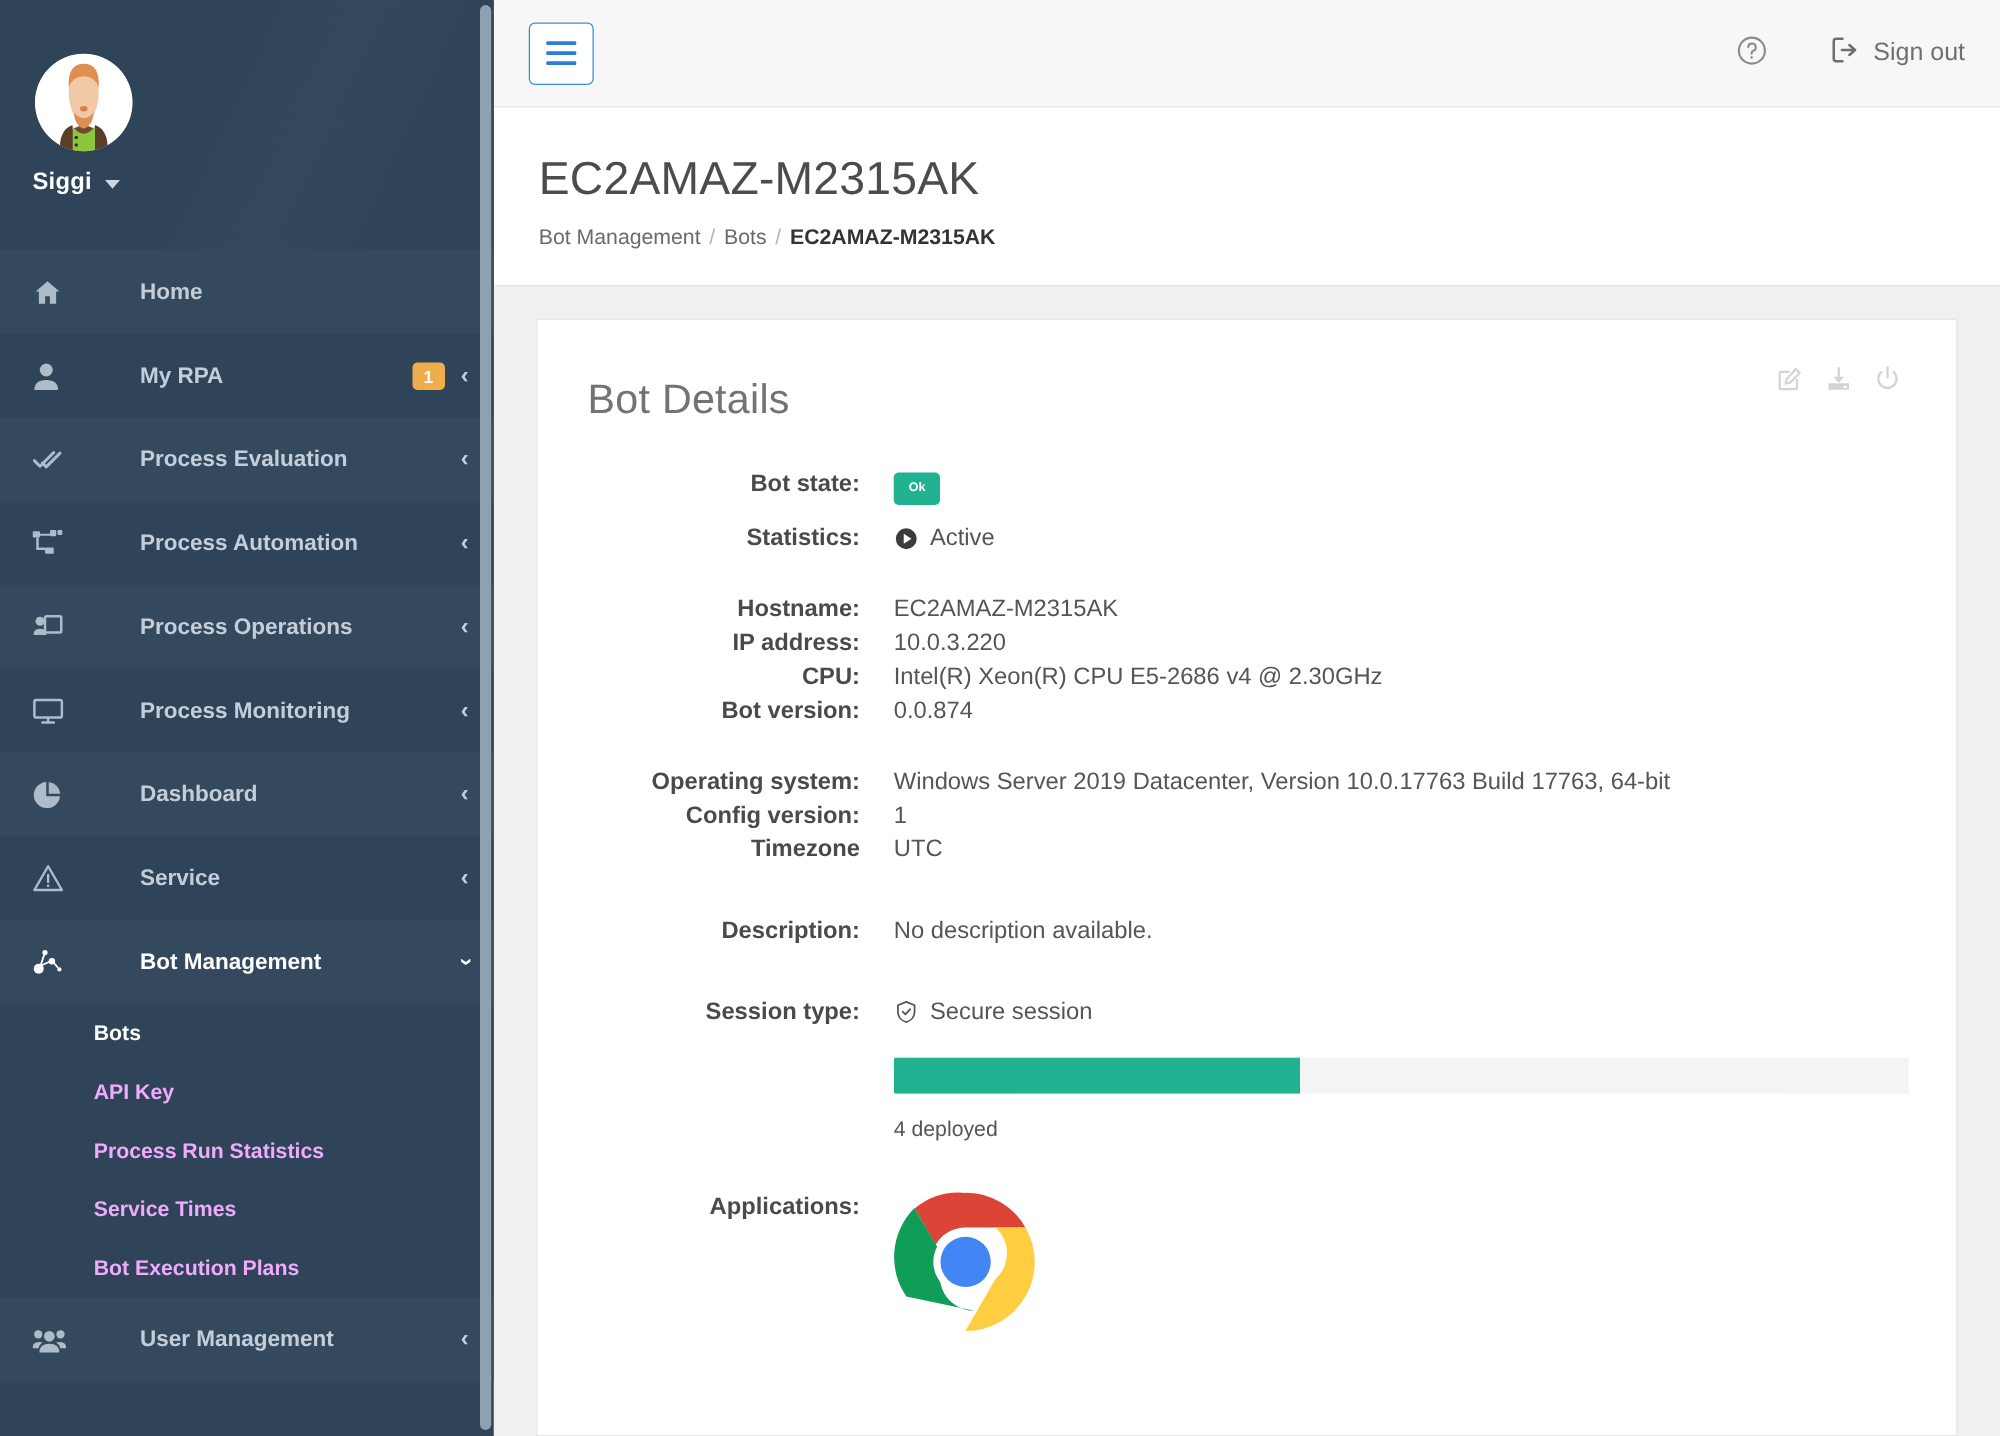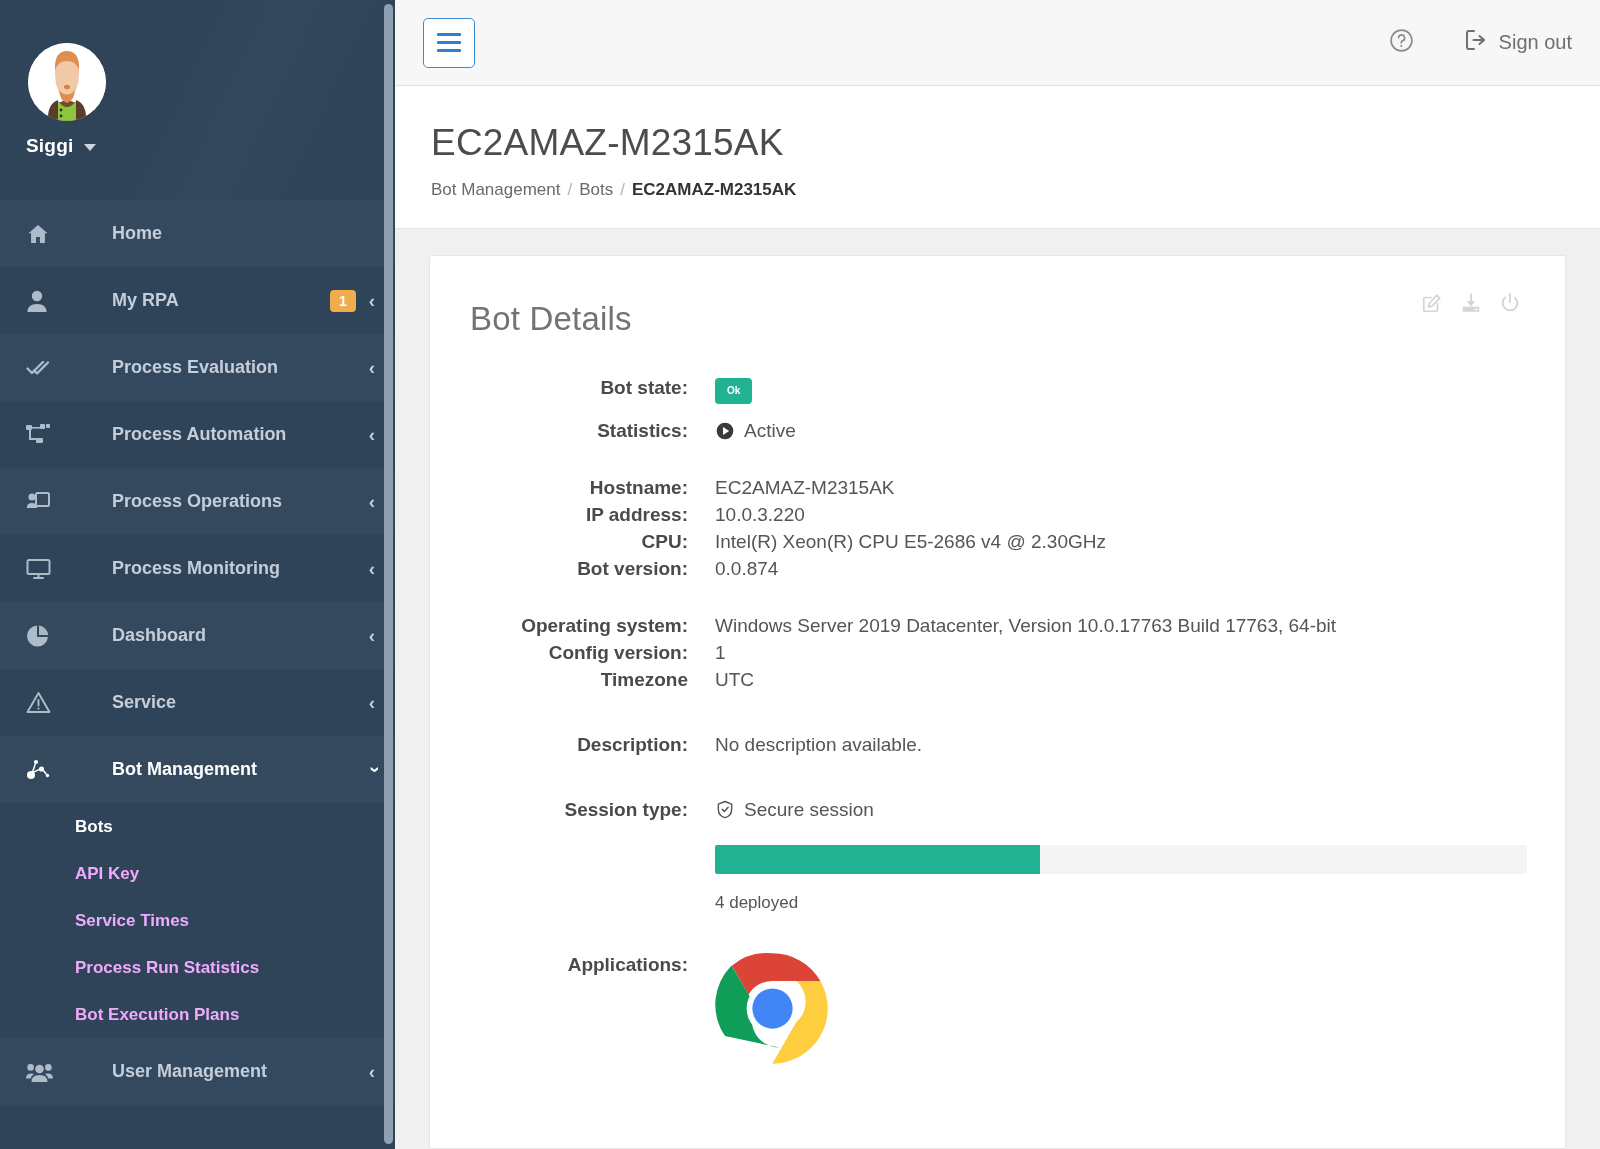--- a/index.html
+++ b/index.html
@@ -352,24 +352,24 @@
       </div>
 
       <div class="subnav">
         <div class="sub-item current">
           <span>Bots</span>
         </div>
         <div class="sub-item">
           <span>API Key</span>
         </div>
         <div class="sub-item">
+          <span>Process Run Statistics</span>
+        </div>
+        <div class="sub-item">
           <span>Service Times</span>
-        </div>
-        <div class="sub-item">
-          <span>Process Run Statistics</span>
         </div>
         <div class="sub-item">
           <span>Bot Execution Plans</span>
         </div>
       </div>
 
       <div class="nav-item light">
         <span class="nav-ico">
           <svg width="27" height="22" viewBox="0 0 27 22" fill="currentColor">
               <circle cx="13.5" cy="8" r="4.3"></circle>

